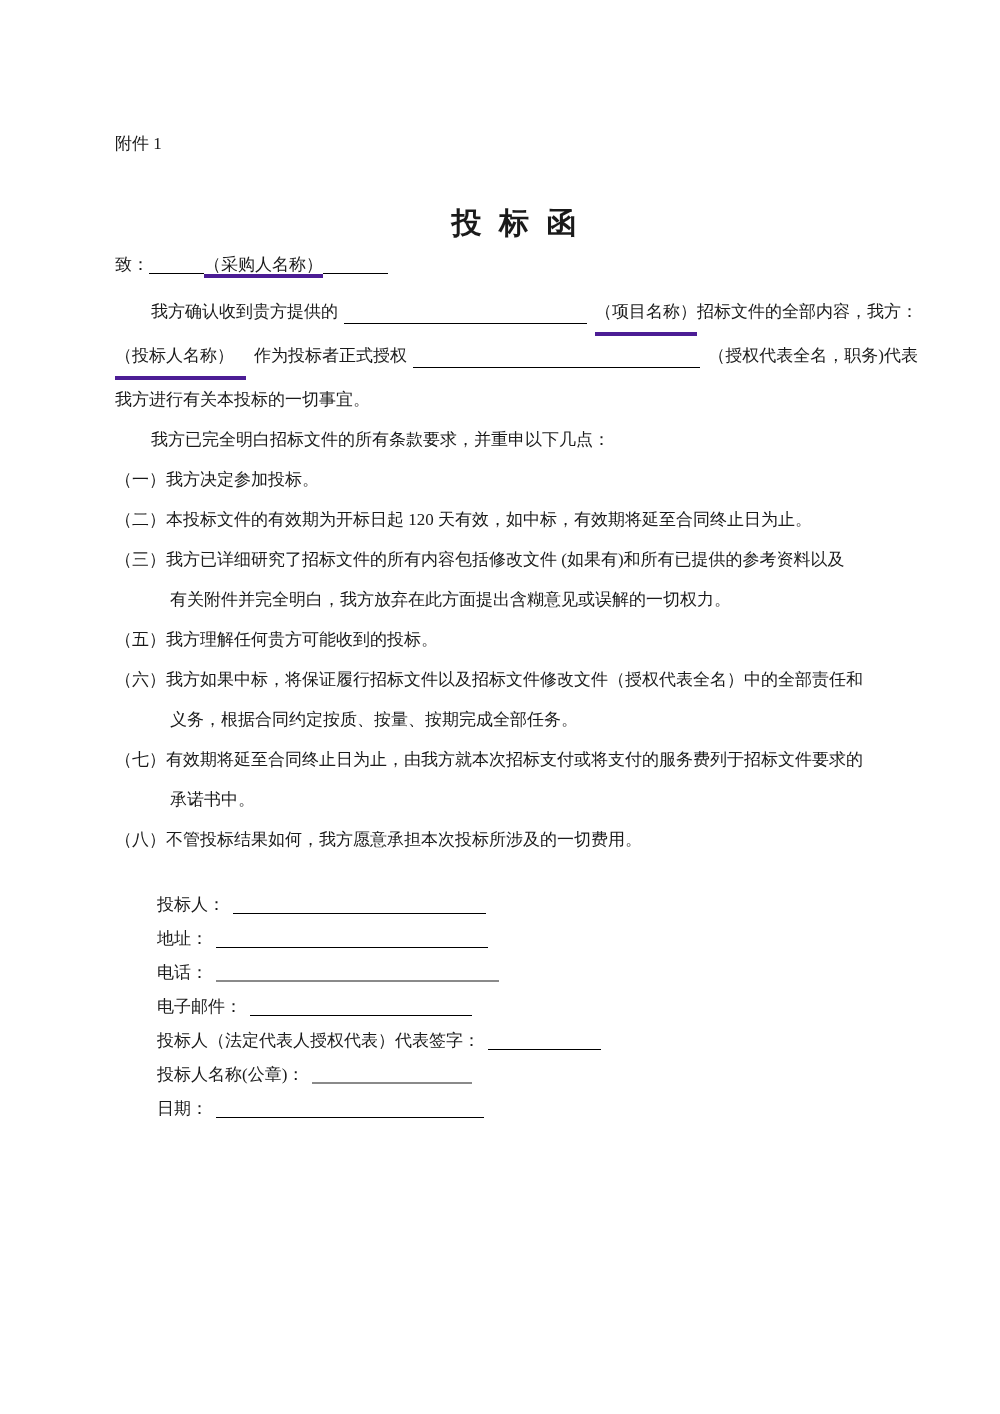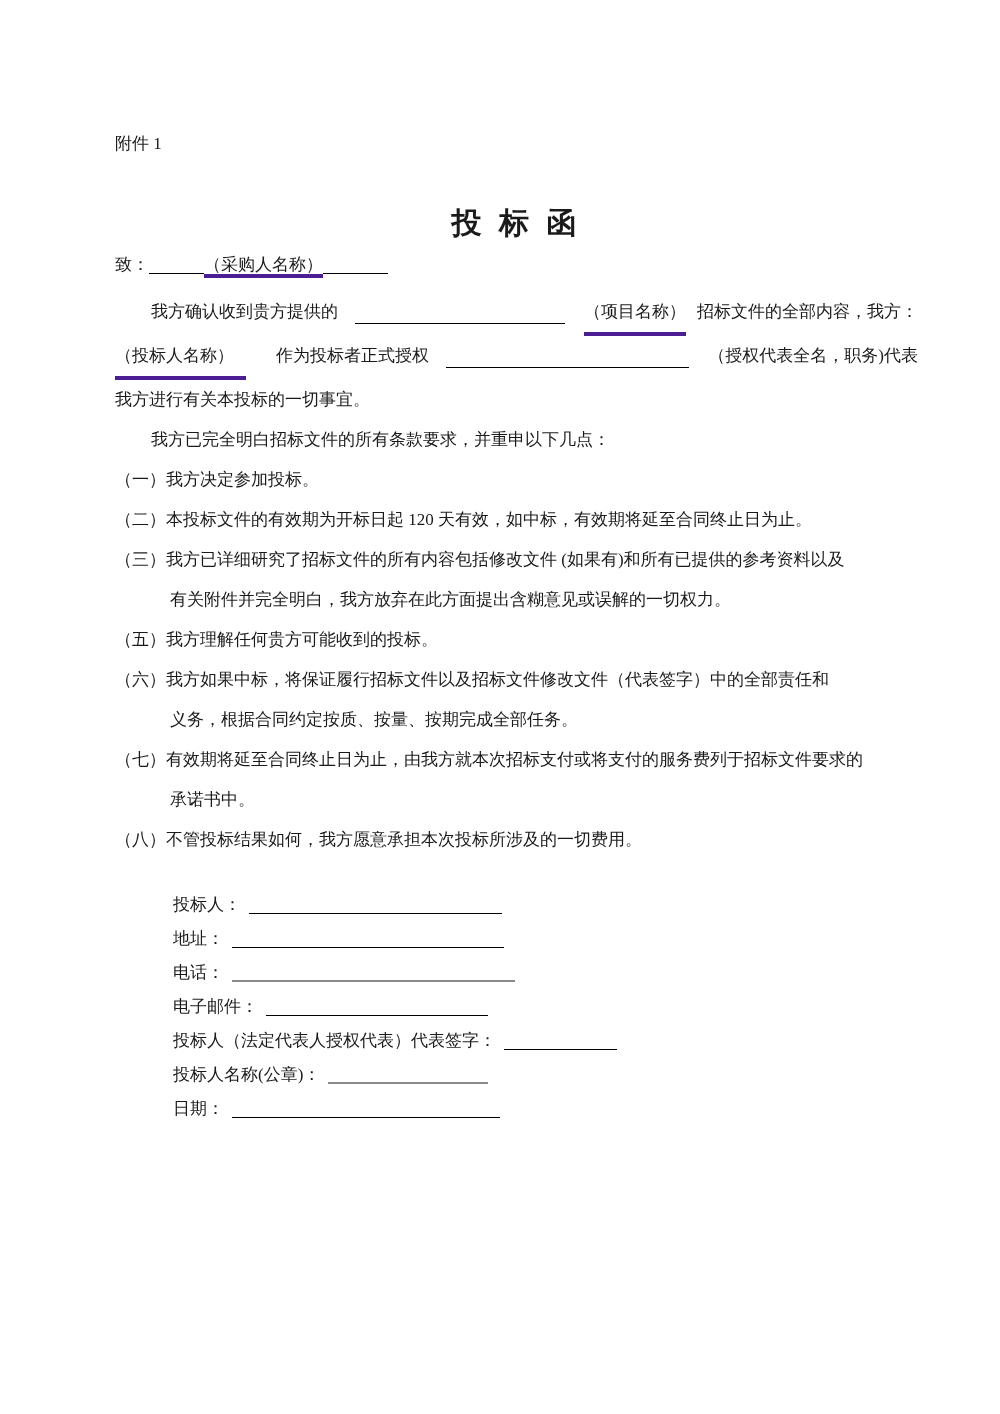--- a/index.html
+++ b/index.html
@@ -42,21 +42,20 @@
   .bodytext { margin-top: 12px; }
   .line {
     line-height: 40px;
     white-space: nowrap;
   }
   .flexline {
     display: flex;
     align-items: baseline;
     line-height: 40px;
     white-space: nowrap;
-    gap: 11px;
   }
   .indent2 { padding-left: 36px; }
   .item {
     line-height: 40px;
     white-space: nowrap;
   }
   .item .cont { padding-left: 55px; }
   .u { border-bottom: 4px solid #4c1d95; }
   .u-pad { padding-right: 12px; }
   .blank {
@@ -67,21 +66,21 @@
   }
   .fblank {
     flex: 1 1 auto;
     height: 0;
     border-bottom: 1px solid #000;
     align-self: flex-end;
     margin: 0 8px 12px 6px;
   }
   .sig {
     margin-top: 28px;
-    margin-left: 58px;
+    margin-left: 42px;
   }
   .sigline {
     line-height: 34px;
     white-space: nowrap;
   }
   .sigline .blank { margin-left: 8px; }
   .gray {
     border-bottom: 2px solid #8a8a8a;
   }
   .pagenum {
@@ -137,21 +136,21 @@
         <div class="line"><span>（三）</span><span>我方已详细研究了招标文件的所有内容包括修改文件 (如果有)和所有已提供的参考资料以及</span></div>
         <div class="line cont">有关附件并完全明白，我方放弃在此方面提出含糊意见或误解的一切权力。</div>
       </div>
 
 
       <div class="item">
         <div class="line"><span>（五）</span><span>我方理解任何贵方可能收到的投标。</span></div>
       </div>
 
       <div class="item">
-        <div class="line"><span>（六）</span><span>我方如果中标，将保证履行招标文件以及招标文件修改文件（代表签字）中的全部责任和</span></div>
+        <div class="line"><span>（六）</span><span>我方如果中标，将保证履行招标文件以及招标文件修改文件（授权代表全名）中的全部责任和</span></div>
         <div class="line cont">义务，根据合同约定按质、按量、按期完成全部任务。</div>
       </div>
 
       <div class="item">
         <div class="line"><span>（七）</span><span>有效期将延至合同终止日为止，由我方就本次招标支付或将支付的服务费列于招标文件要求的</span></div>
         <div class="line cont">承诺书中。</div>
       </div>
 
       <div class="item">
         <div class="line"><span>（八）</span><span>不管投标结果如何，我方愿意承担本次投标所涉及的一切费用。</span></div>

